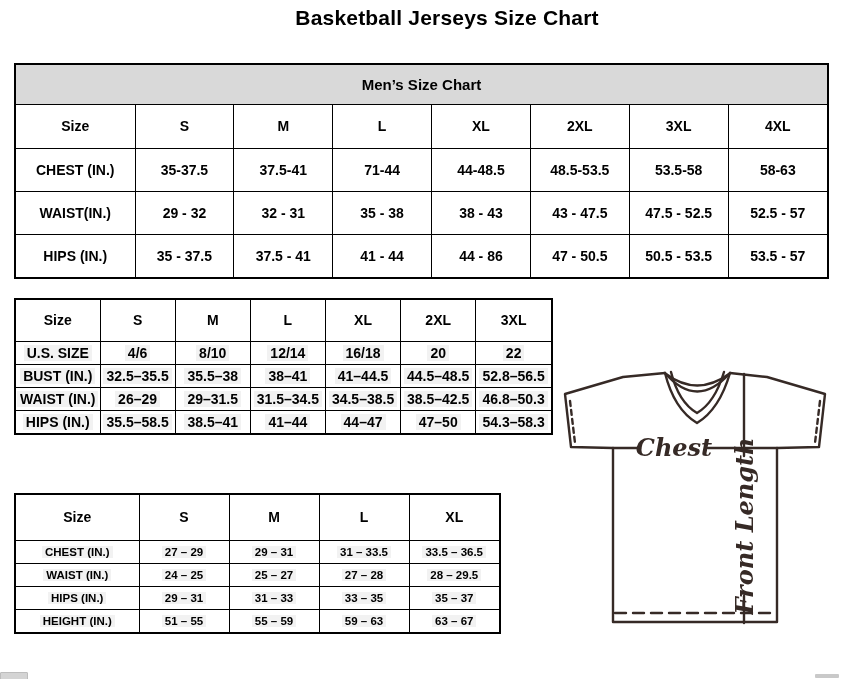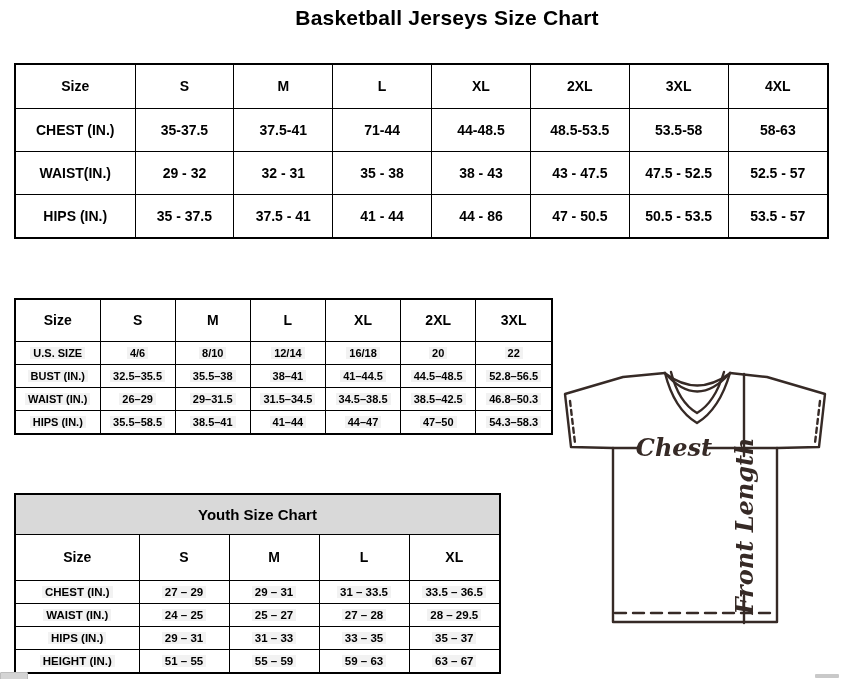--- a/index.html
+++ b/index.html
@@ -41,21 +41,21 @@
   #mens { left:14px; top:63px; width:815px; }
   #mens tr { height:43px; }
   #mens th { font-size:14px; }
   #mens td { font-size:14px; }
 
   
   #womens { left:14px; top:298px; width:539px; }
   #womens tr.hdr { height:41px; }
   #womens tr.data { height:23px; }
   #womens th { font-size:14px; }
-  #womens td { font-size:11px; }
+  #womens td { font-size:14px; }
 
   
   #youth { left:14px; top:493px; width:487px; }
   #youth tr.hdr { height:45px; }
   #youth tr.data { height:23px; }
   #youth th { font-size:14px; }
   #youth td { font-size:11.5px; }
 
   .hl { background:#f2f2f2; padding:0 3px; }
 
@@ -69,20 +69,21 @@
   .scroll-frag { position:absolute; border-radius:1px; }
   #frag-left  { left:0;  top:672px; width:26px; height:6px; background:#d4d4d4; border:1px solid #bdbdbd; }
   #frag-right { left:815px; top:674px; width:24px; height:4px; background:#c9c9c9; }
 </style>
 </head>
 <body>
 
 <div class="page-title">Basketball Jerseys Size Chart</div>
 
 <div class="chart" id="mens">
+  <div class="band">Men’s Size Chart</div>
   <table>
     <colgroup>
         <col style="width:119px">
         <col>
         <col>
         <col>
         <col>
         <col>
         <col>
         <col>
@@ -187,21 +188,20 @@
       <td><span class="hl">41–44</span></td>
       <td><span class="hl">44–47</span></td>
       <td><span class="hl">47–50</span></td>
       <td><span class="hl">54.3–58.3</span></td>
     </tr>
   </tbody>
     </table>
 </div>
 
 <div class="chart" id="youth">
-  <div class="band">Youth Size Chart</div>
   <table>
     <colgroup>
         <col style="width:123px">
         <col>
         <col>
         <col>
         <col>
       </colgroup>
     <tbody>
         <tr class="hdr">

